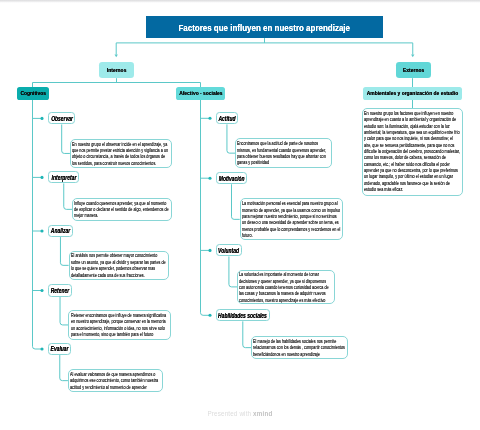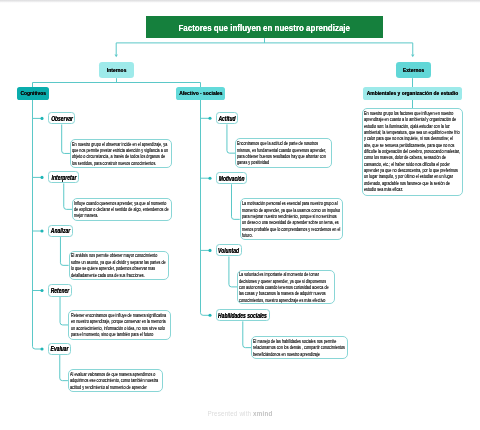--- a/index.html
+++ b/index.html
@@ -5,21 +5,21 @@
   html,body{margin:0;padding:0;background:#ffffff;}
   body{width:480px;height:430px;font-family:"Liberation Sans",sans-serif;overflow:hidden;
 }
   #stage{position:relative;width:480px;height:430px;overflow:hidden;background:#fff;}
   .topedge{position:absolute;left:0;top:0;width:480px;height:3px;
            background:linear-gradient(to bottom,#dcdcde 0,#ebebec 45%,#f9f9fa 78%,#ffffff 100%);}
   svg.links{position:absolute;left:0;top:0;width:480px;height:430px;}
   .node{position:absolute;box-sizing:border-box;display:flex;align-items:center;
         justify-content:center;white-space:nowrap;overflow:hidden;}
   .node .sq{display:inline-block;}
-  .root{background:#15803d;color:#ffffff;font-weight:700;text-shadow:0 0 .3px #ffffff;}
+  .root{background:#0369a1;color:#ffffff;font-weight:700;text-shadow:0 0 .3px #ffffff;}
   .pill{border-radius:2.6px;color:#0c0c0c;font-weight:700;text-shadow:0 0 .35px #0c0c0c;}
   .leaf{border-radius:3.4px;border:1px solid #89d6d6;background:#ffffff;color:#0b0b0b;
         font-weight:700;font-style:italic;text-shadow:0 0 .35px #0b0b0b;}
   .tbox{position:absolute;box-sizing:border-box;border:1px solid #89d6d6;border-radius:5px;
         background:#ffffff;color:#2e2e2e;font-size:4.86px;line-height:6.34px;
         text-shadow:0 0 .28px #2e2e2e;
         padding:1.9px 1.2px 1.9px 1.3px;text-align:left;overflow:hidden;}
   .tbox > i{display:block;font-style:normal;transform-origin:left top;transform:scaleX(0.775);}
   .wm{position:absolute;left:0;width:480px;text-align:center;font-size:6.8px;color:#dcdcdc;}
   .wm > span.sq{display:inline-block;transform:scaleX(0.93);letter-spacing:.15px;}

